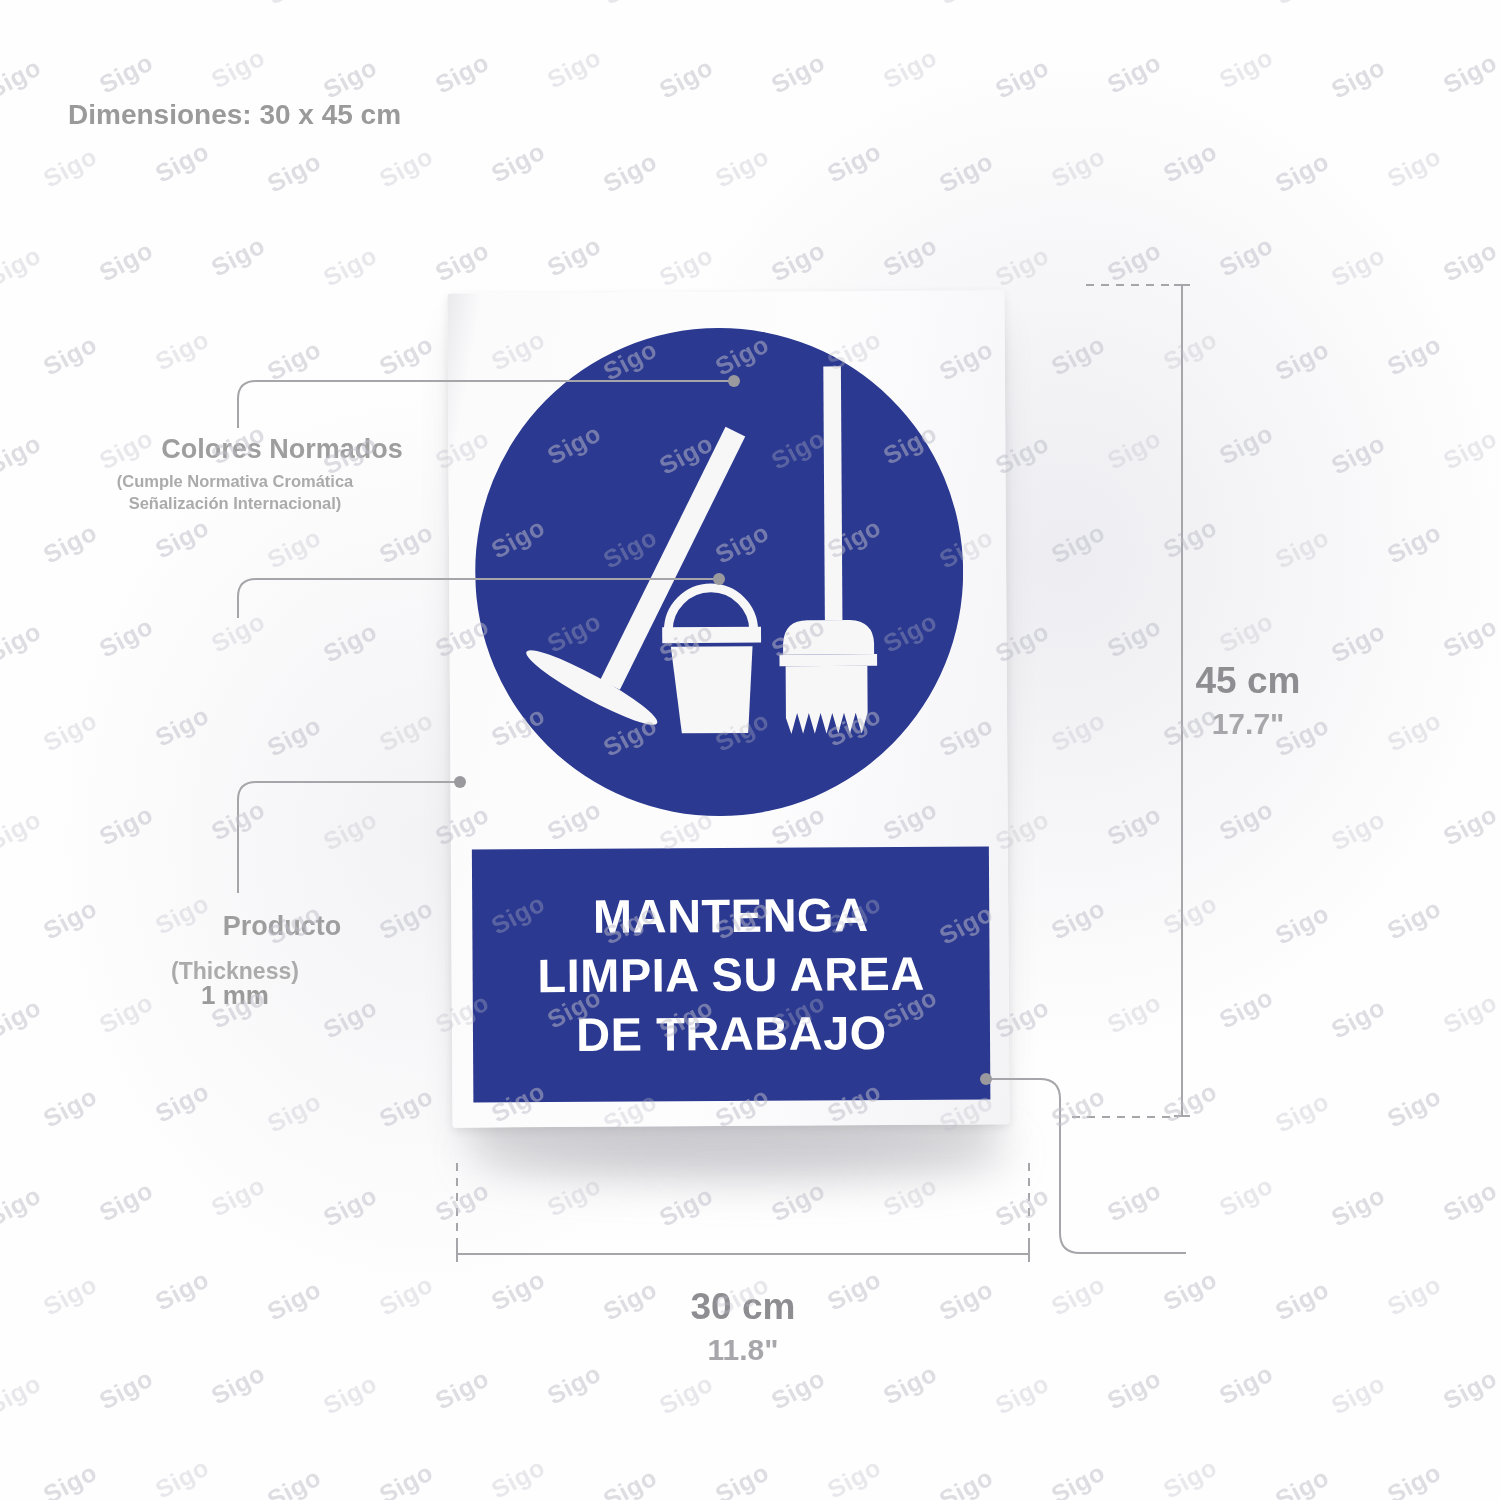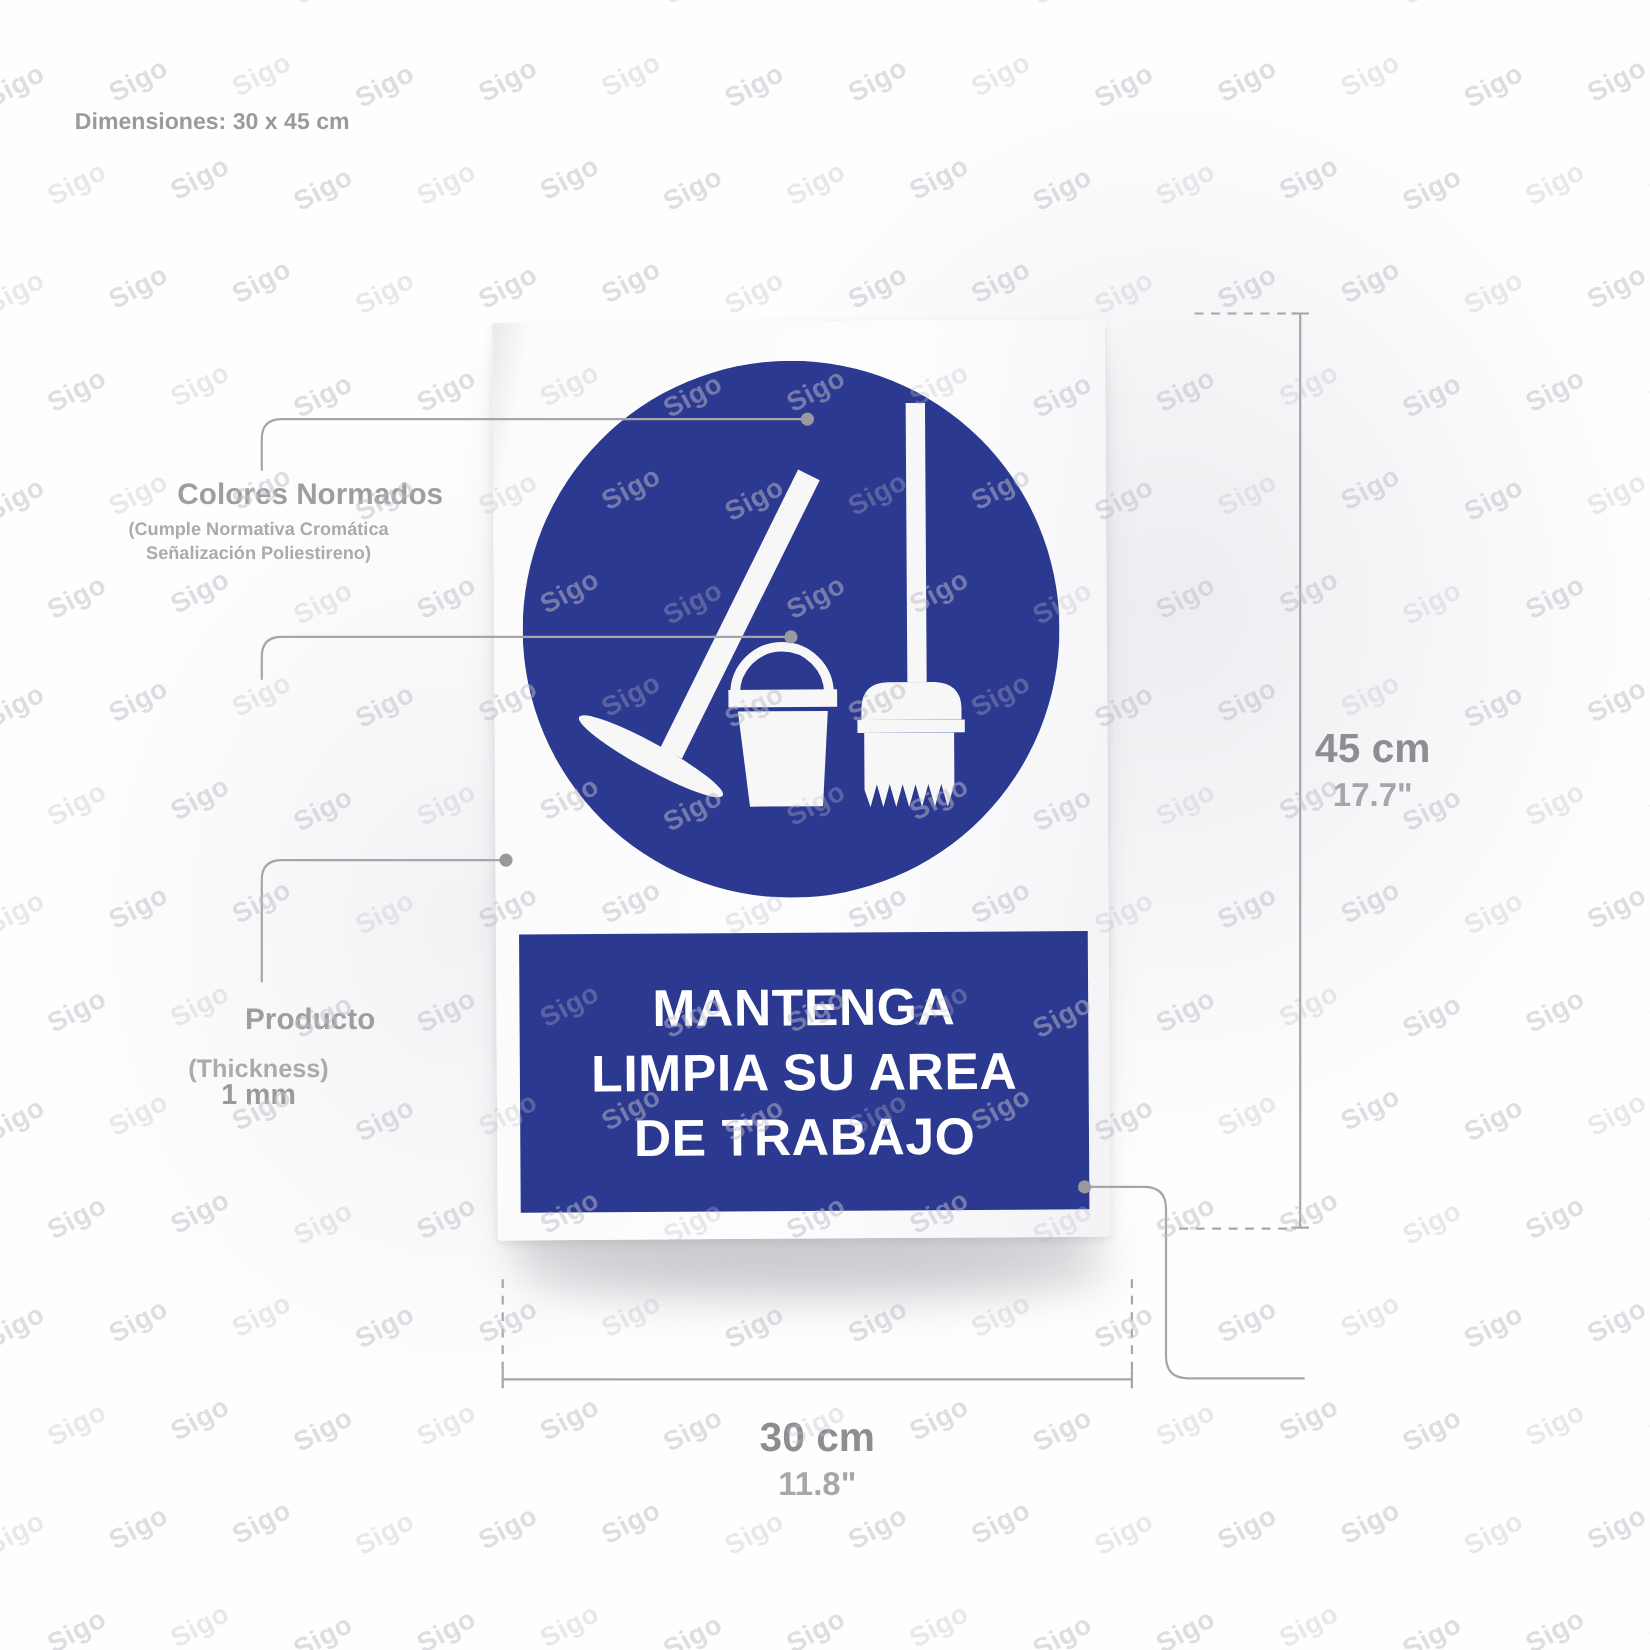--- a/index.html
+++ b/index.html
@@ -13,21 +13,21 @@
     background:
       radial-gradient(640px 720px at 71% 37%, rgba(223,223,231,.55), transparent 70%),
       radial-gradient(520px 640px at 28% 56%, rgba(229,229,235,.45), transparent 72%);
   }
   
   .badge{
     position:absolute;left:48px;top:27px;height:62px;border-radius:31px;
     background:#242424;color:#fff;display:inline-flex;align-items:center;
     padding:0 33px;font-size:27px;font-weight:bold;letter-spacing:.2px;
   }
-  .hdr-line{position:absolute;left:68px;font-size:21px;font-weight:bold;color:#9a9a9a;}
+  .hdr-line{position:absolute;left:68px;font-size:28px;font-weight:bold;color:#9a9a9a;}
   .hdr-dim{top:99px;}
   .hdr-mat{top:131px;}
   
   .sign{
     position:absolute;left:450px;top:292px;width:557px;height:834px;
     background:linear-gradient(100deg,#e9e9ec 0%,#fbfbfc 5%,#fdfdfe 55%,#f3f3f6 100%);
     border-radius:3px;transform:rotate(-0.35deg);
     box-shadow:0 3px 8px rgba(60,60,70,.10), 0 24px 38px -14px rgba(90,90,100,.28);
   }
   .sign-shadow{
@@ -116,21 +116,21 @@
       <circle cx="734" cy="381" r="6"></circle>
       <circle cx="719" cy="579" r="6"></circle>
       <circle cx="460" cy="782" r="6"></circle>
       <circle cx="986" cy="1079" r="6"></circle>
     </g>
   </svg>
 
   <div class="ann ann-title" style="left:235px;top:434px;">Colores Normados</div>
   <div class="ann ann-sub" style="left:235px;top:470px;">
     <div>(Cumple Normativa Cromática</div>
-    <div>Señalización Poliestireno)</div>
+    <div>Señalización Internacional)</div>
   </div>
   <div class="ann ann-title" style="left:235px;top:911px;">Producto</div>
   <div class="ann esp-sub" style="left:235px;top:948px;">(Thickness)</div>
   <div class="ann esp-val" style="left:235px;top:980px;text-align:right;">1 mm</div>
 
   <div class="ann dim-cm" style="left:1248px;top:660px;">45 cm</div>
   <div class="ann dim-in" style="left:1248px;top:707px;">17.7"</div>
   <div class="ann dim-cm" style="left:743px;top:1286px;">30 cm</div>
   <div class="ann dim-in" style="left:743px;top:1333px;">11.8"</div>
 

